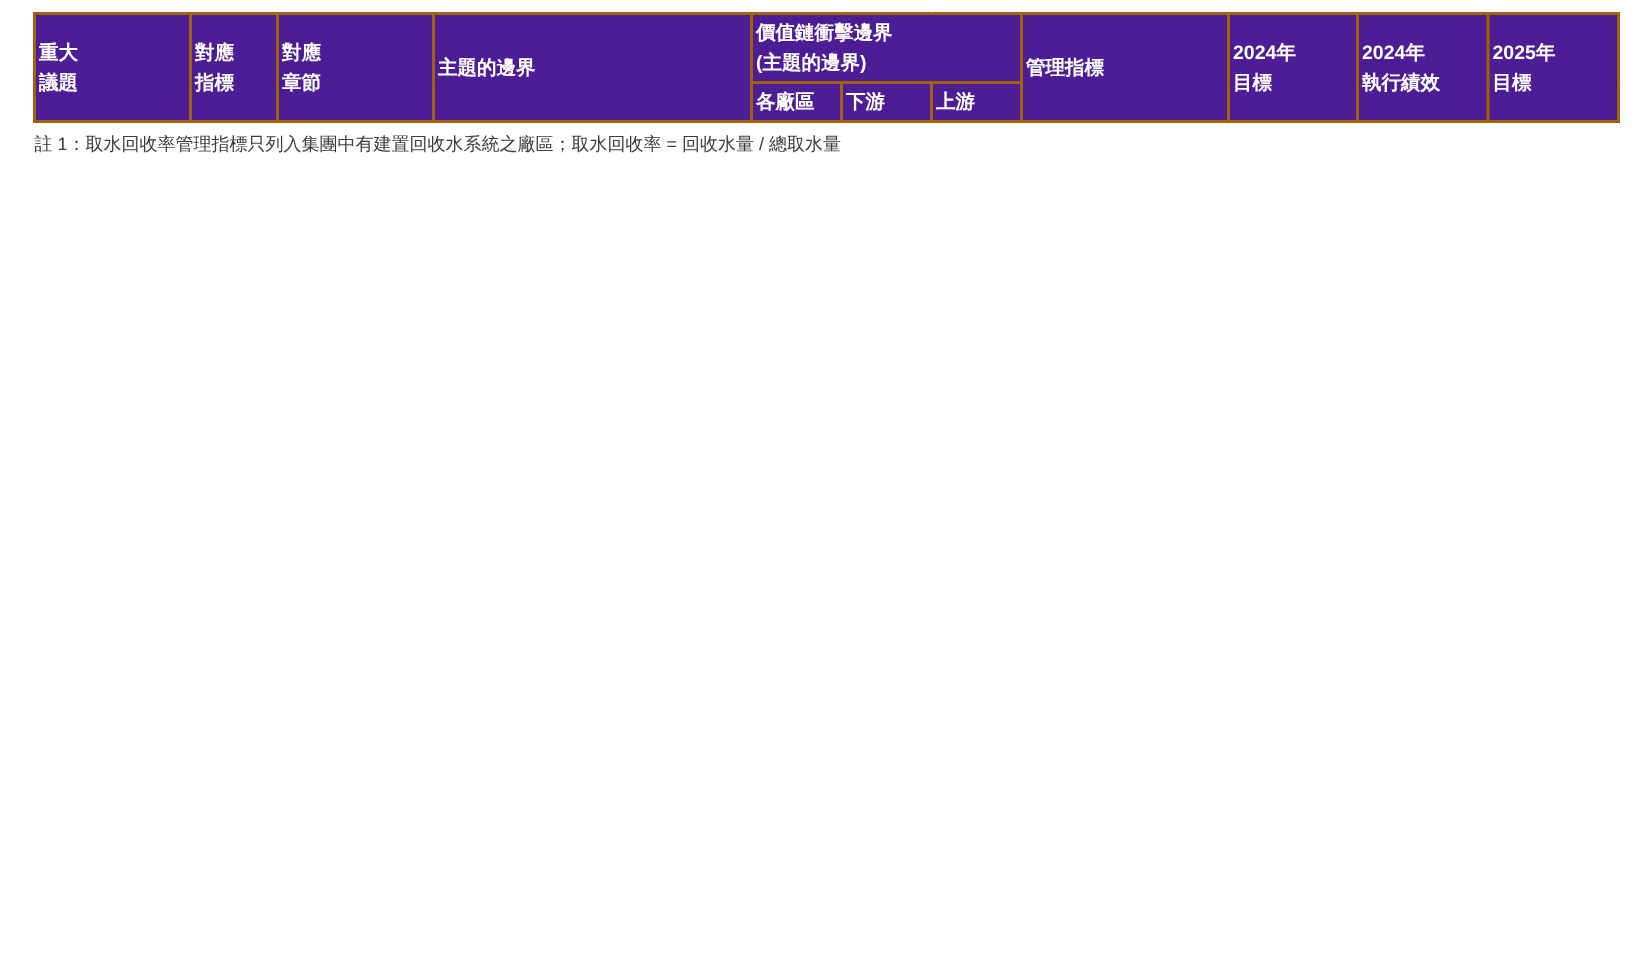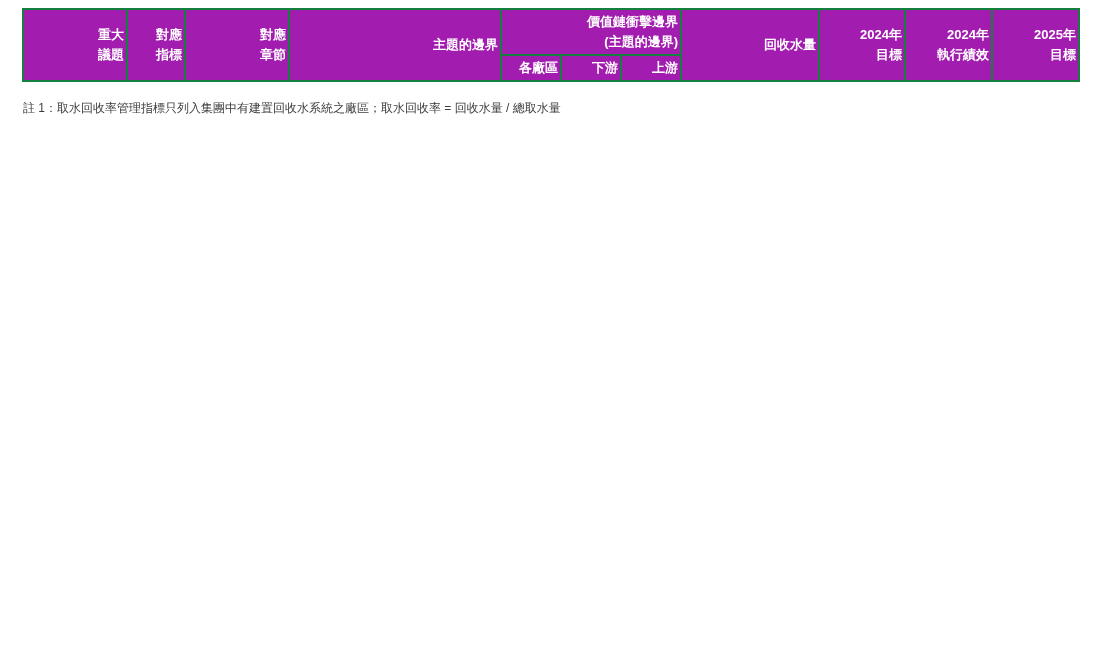--- a/index.html
+++ b/index.html
@@ -1,27 +1,27 @@
 <!DOCTYPE html>
 <html><head>
 <meta charset="utf-8">
 <style>
   html,body{margin:0;padding:0;background:#ffffff;}
   body{width:1100px;height:649px;overflow:hidden;
        font-family:"Liberation Sans",sans-serif;color:#3c3c3c;}
   .page{padding:8px 22px 0 22px;}
   table{border-collapse:collapse;table-layout:fixed;width:1056px;}
   thead th{
-    background:#a21caf;color:#ffffff;border:2px solid #15803d;
-    font-size:13px;font-weight:700;text-align:right;vertical-align:middle;
+    background:#4c1d95;color:#ffffff;border:2px solid #a16207;
+    font-size:13px;font-weight:700;text-align:left;vertical-align:middle;
     padding:2px;line-height:1.55;white-space:pre-line;
   }
   thead tr.h-top{height:34px;}
   thead tr.h-sub{height:20px;}
-  .footnote{margin:19px 0 0 1px;font-size:12px;color:#3c3c3c;line-height:1.3;}
+  .footnote{margin:7px 0 0 1px;font-size:12px;color:#3c3c3c;line-height:1.3;}
 </style>
 </head>
 <body>
 
 <div class="page">
   <table>
     <colgroup>
       <col style="width:104px">
         <col style="width:58px">
         <col style="width:104px">
@@ -38,21 +38,21 @@
       <tr class="h-top">
         <th rowspan="2">重大
 議題</th>
         <th rowspan="2">對應
 指標</th>
         <th rowspan="2">對應
 章節</th>
         <th rowspan="2">主題的邊界</th>
         <th colspan="3">價值鏈衝擊邊界
 (主題的邊界)</th>
-        <th rowspan="2">回收水量</th>
+        <th rowspan="2">管理指標</th>
         <th rowspan="2">2024年
 目標</th>
         <th rowspan="2">2024年
 執行績效</th>
         <th rowspan="2">2025年
 目標</th>
       </tr>
       <tr class="h-sub">
         <th>各廠區</th>
         <th>下游</th>

